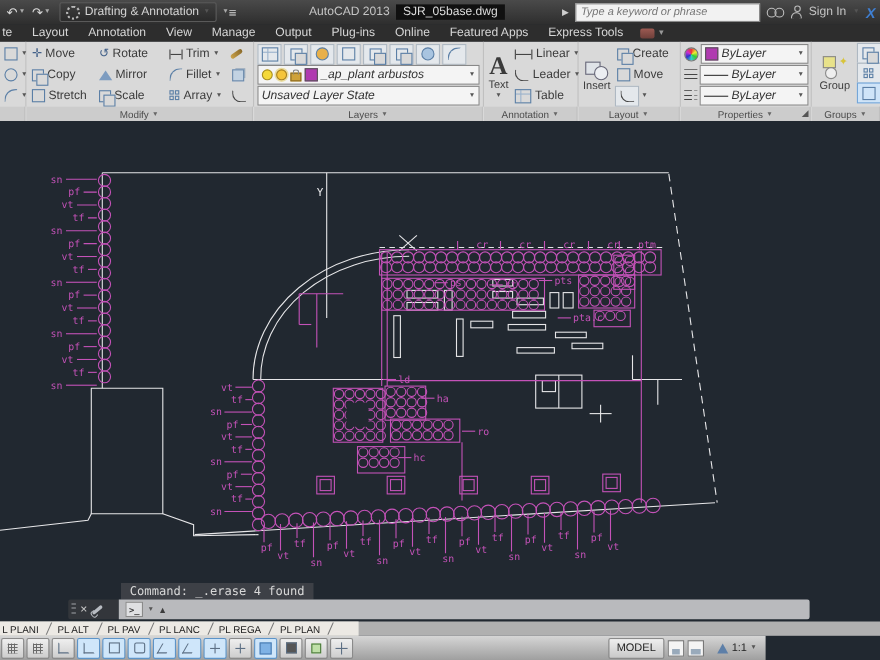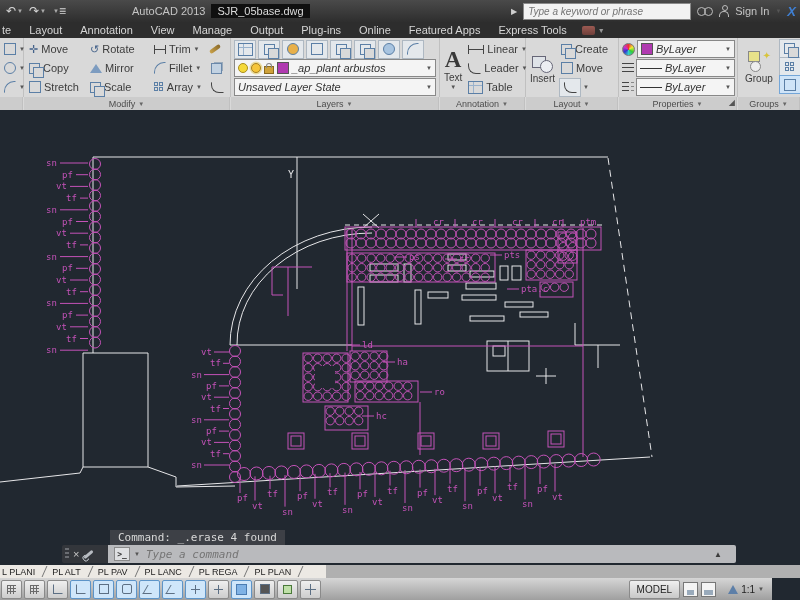--- a/index.html
+++ b/index.html
@@ -112,21 +112,21 @@
   
   .laytabs{position:absolute;left:0;top:565px;width:800px;height:13px;background:#b0b0b0;display:flex;align-items:stretch;}
   .laytabs .strip{display:flex;align-items:stretch;background:#ece9e4;padding-right:6px;}
   .ltab{display:flex;align-items:center;font-size:9px;color:#222;padding:0 8px;position:relative;}
   .ltab + .ltab{border-left:1px solid transparent;}
   .ltab:before{content:"";position:absolute;left:0;top:1px;bottom:1px;width:1px;background:#777;transform:skewX(-24deg);}
   .ltab.first:before{display:none;}
   .ltab.first{margin-left:-6px;}
 
   
-  .statusbar{position:absolute;left:0;top:578px;width:772px;height:22px;
+  .statusbar{position:absolute;left:0;top:578px;width:696px;height:22px;
     background:linear-gradient(#d6d6d6,#9f9f9f);display:flex;align-items:center;}
   .stgl{width:19px;height:17px;margin:0 1px;border:1px solid #8a8a8a;border-radius:2px;
     background:linear-gradient(#efefef,#cdcdcd);display:flex;align-items:center;justify-content:center;}
   .stgl.on{background:#cfe6fa;border-color:#5d94c8;}
   .stgl .sq{width:8px;height:8px;border:1px solid #5c6f84;}
   .stgl .dots{width:9px;height:9px;background:repeating-linear-gradient(#6a6a6a 0 1px,transparent 1px 3px),repeating-linear-gradient(90deg,#6a6a6a 0 1px,transparent 1px 3px);}
   .stgl .ell{width:8px;height:8px;border:1px solid transparent;border-left:1px solid #5c6f84;border-bottom:1px solid #5c6f84;}
   .stgl .ang{width:8px;height:8px;border-left:1px solid #5c6f84;border-bottom:1px solid #5c6f84;transform:skewX(-30deg);}
   .stgl .plus{width:9px;height:9px;background:linear-gradient(#5c6f84,#5c6f84) center/100% 1px no-repeat,linear-gradient(#5c6f84,#5c6f84) center/1px 100% no-repeat;}
   .stgl .cube{width:7px;height:7px;border:1px solid #4a7a3a;background:#bfe0a8;}
@@ -141,20 +141,25 @@
 </style>
 </head>
 <body>
 
 <div id="app">
 
   <div class="titlebar">
     <div class="qat">
       <span class="qbtn">↶<span class="caret">▼</span></span>
       <span class="qbtn">↷<span class="caret">▼</span></span>
+      <span class="wspill">
+        <span class="gear"></span>
+        <span>Drafting &amp; Annotation</span>
+        <span class="caret">▼</span>
+      </span>
       <span class="qbtn"><span class="caret">▼</span>≡</span>
     </div>
     <div class="titlecenter">
       <span>AutoCAD 2013</span>
       <span class="dochip">SJR_05base.dwg</span>
     </div>
     <div class="tright">
       <span class="playarrow">▶</span>
       <input class="searchbox" placeholder="Type a keyword or phrase" style="">
       <span class="binoc">
@@ -920,21 +925,20 @@
     </div>
     <div class="cmdrow">
       <div class="cmdgrip">
         <span class="gripdots"></span>
         <span class="cmdx">×</span>
         <span class="wrench"></span>
       </div>
       <div class="cmdinput">
         <span class="prompt">&gt;_</span>
         <span class="caret">▼</span>
-        <input placeholder="Type a command" style="">
         <span class="cmdup">▲</span>
       </div>
     </div>
   </div>
 
   <div class="laytabs">
     <div class="strip">
       <span class="ltab first">L PLANI</span>
       <span class="ltab">PL ALT</span>
       <span class="ltab">PL PAV</span>

